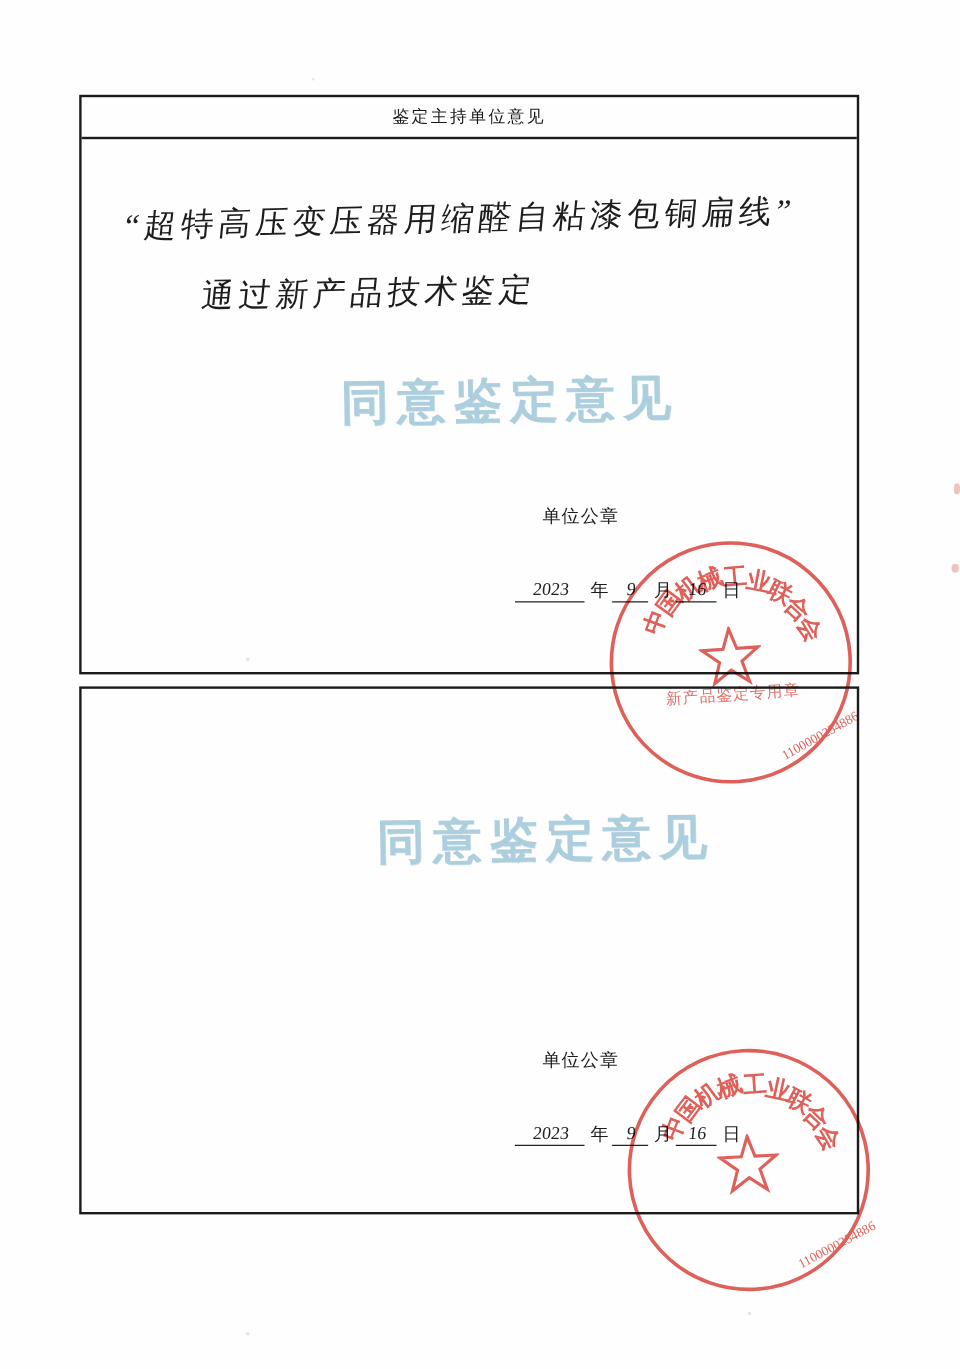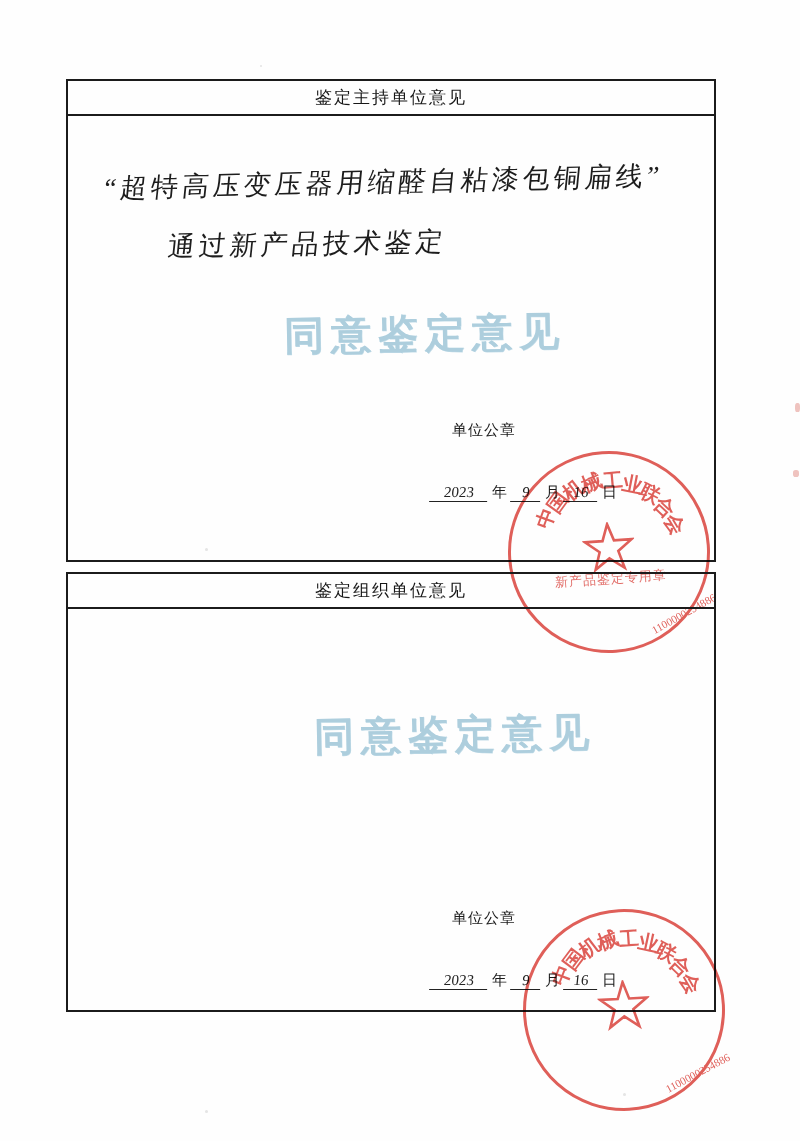--- a/index.html
+++ b/index.html
@@ -38,21 +38,21 @@
 
   .section-header {
     height: 35px;
     border-bottom: 2px solid #1b1b1b;
     display: flex;
     align-items: center;
     justify-content: center;
     box-sizing: border-box;
   }
   .section-header-title {
-    font-size: 17px;
+    font-size: 14px;
     letter-spacing: 2px;
     color: #161616;
     font-family: "Liberation Serif", serif;
     font-weight: 400;
   }
   .section-body {
     position: relative;
     height: calc(100% - 35px);
   }
 
@@ -244,23 +244,20 @@
         <div class="stamp-inner-line">新产品鉴定专用章</div>
         <div class="arc-text arc-bottom">
           <span style="transform:rotate(155deg) translate(0,-84px) rotate(180deg);">1100000254886</span>
         </div>
       </div>
 
     </div>
   </div>
 
   <div class="section" id="section-org">
-    <div class="section-header">
-      <div class="section-header-title">鉴定组织单位意见</div>
-    </div>
     <div class="section-body">
 
       <div class="blue-stamp" id="blue-stamp-org">同意鉴定意见</div>
 
       <div class="seal-label" style="left:384px; top:300px;">单位公章</div>
 
       <div class="date-row" style="left:362px; top:362px;">
         <span class="date-blank blank-year">2023</span>
         <span class="date-unit">年</span>
         <span class="date-blank blank-month">9</span>

